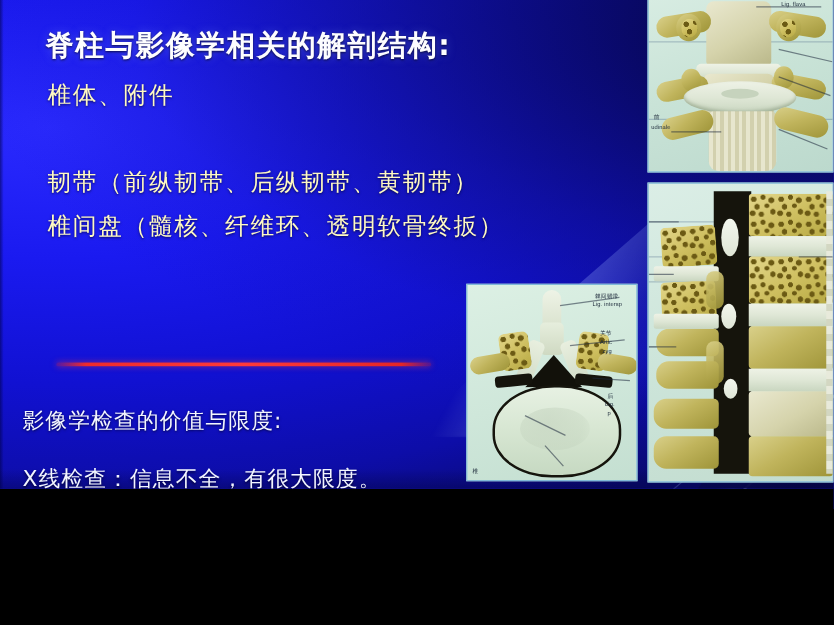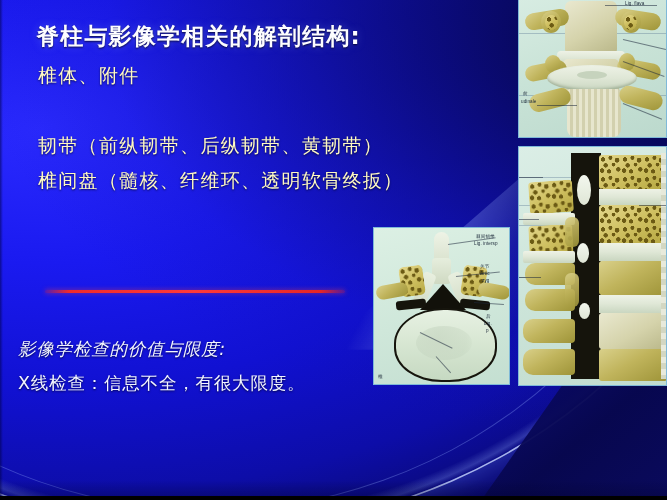--- a/index.html
+++ b/index.html
@@ -1,19 +1,19 @@
 <!DOCTYPE html>
 <html lang="zh"><head>
 <meta charset="utf-8">
 <title>脊柱与影像学相关的解剖结构</title>
 <style>
   html,body{margin:0;padding:0;background:#000;}
   #slide{
     position:relative;
-    width:667px;height:496px;
+    width:667px;height:391px;
     overflow:hidden;
     font-family:"DejaVu Sans","Liberation Sans",sans-serif;
     background:#1414e6;
     -webkit-font-smoothing:antialiased;
   }
 
   
   .bg-base{
     position:absolute;inset:0;
     background:
@@ -109,21 +109,21 @@
     box-shadow:0 0 5px rgba(255,60,60,.55);
     border-radius:2px;
   }
 
   .lower{
     font-size:17.5px;
     letter-spacing:.8px;
     color:#f2f5ff;
     text-shadow:0 1px 2px rgba(0,0,25,.72);
   }
-  #l0{left:18px;top:337px;font-style:italic;}
+  #l0{left:18px;top:324px;}
   #l1{left:18px;top:371px;}
   #l2{left:18px;top:406px;}
   #l3{left:18px;top:441px;}
 
   
   .fig{
     position:absolute;
     overflow:hidden;
     border:1px solid #7fb9d8;
     box-sizing:border-box;

